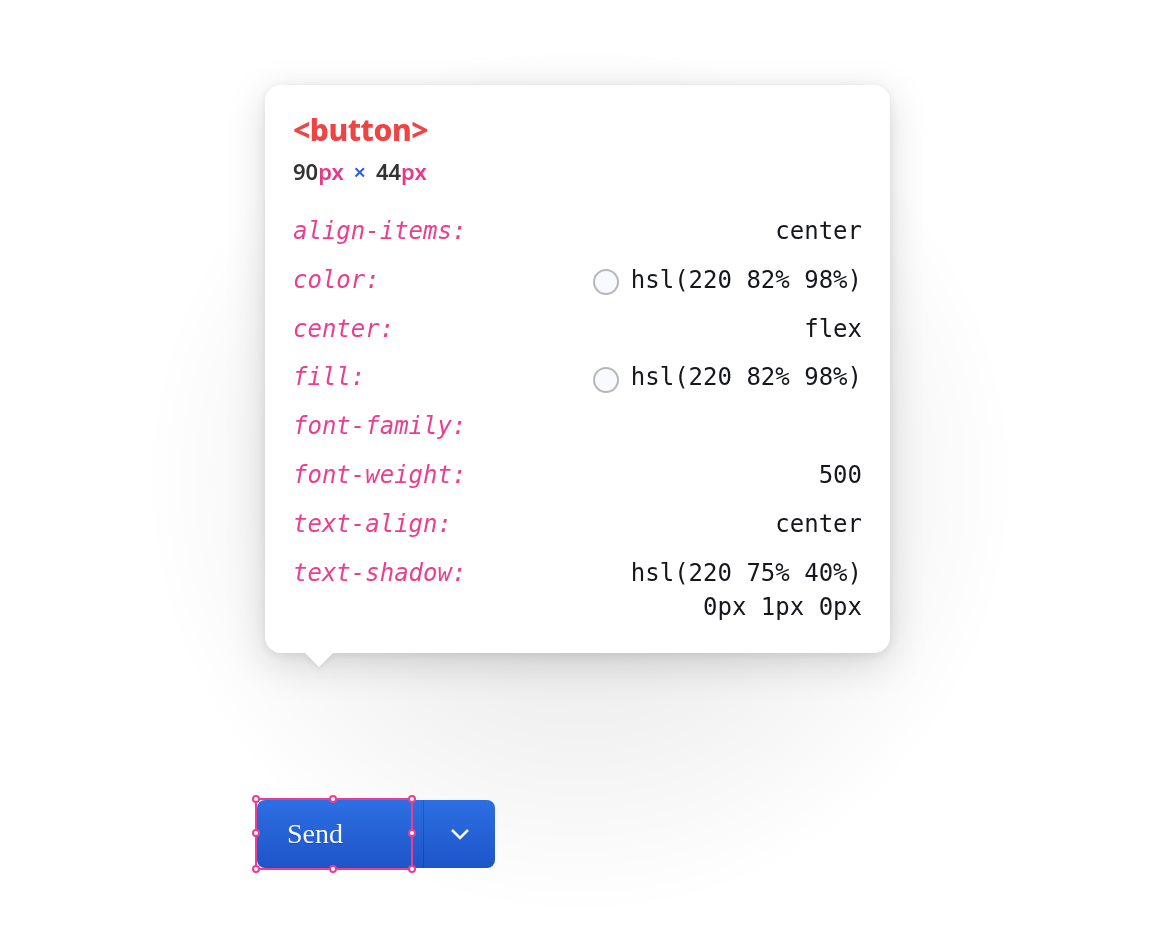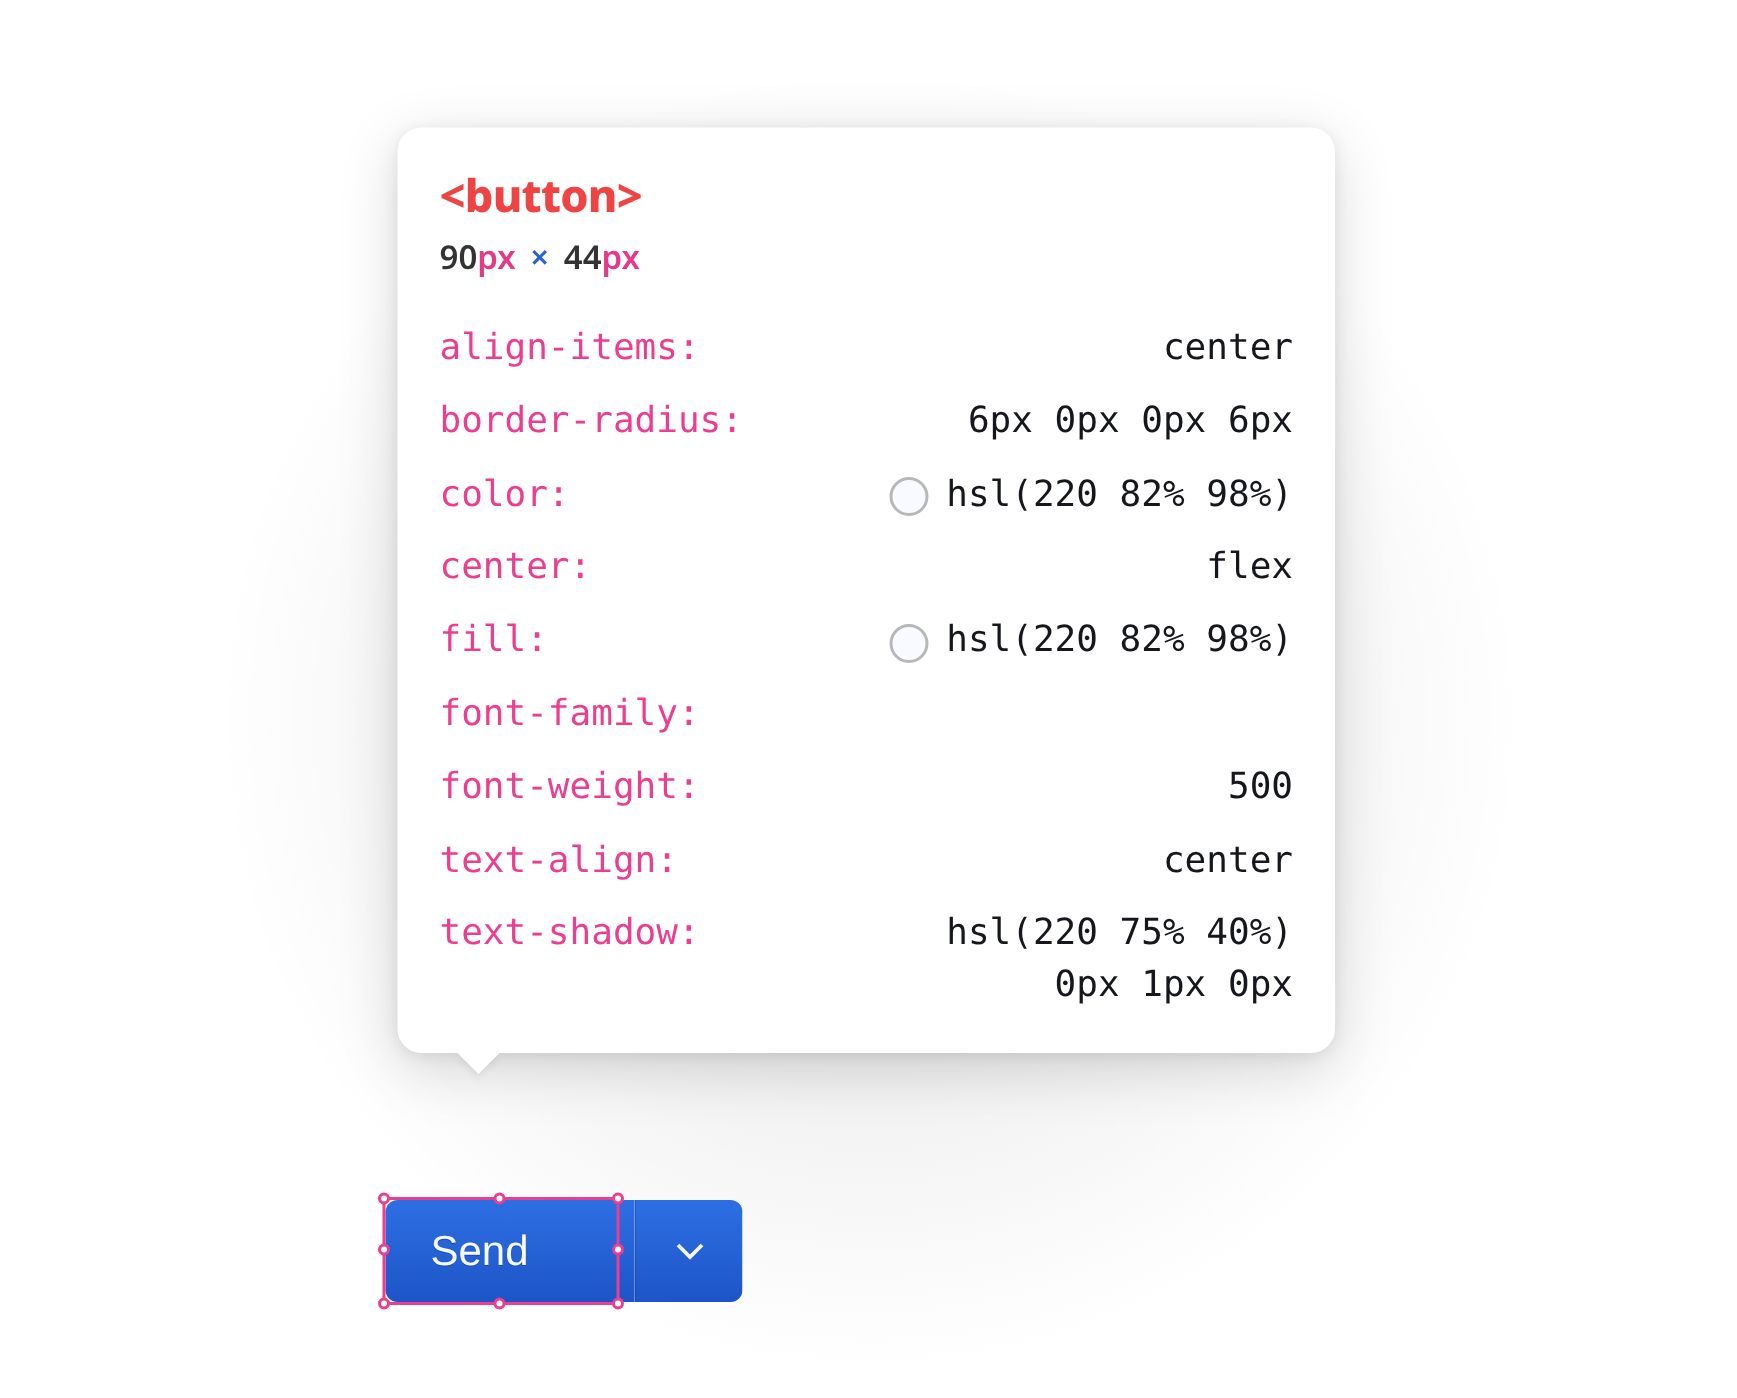--- a/index.html
+++ b/index.html
@@ -88,20 +88,21 @@
       align-items: flex-start;
       justify-content: space-between;
       font-family: ui-monospace, 'SF Mono', Menlo, Monaco, monospace;
       font-size: 24px;
       line-height: 1.45;
     }
 
     .prop-name {
       color: #ec3d8f;
       white-space: nowrap;
+      font-style: italic;
     }
 
     .prop-value {
       color: #15171c;
       text-align: right;
       display: flex;
       align-items: center;
       justify-content: flex-end;
       gap: 12px;
       flex: 1;
@@ -130,21 +131,21 @@
       display: flex;
     }
 
     .send-button {
       position: relative;
       background: linear-gradient(180deg, #2d6fe3 0%, #1d55c8 100%);
       color: hsl(220 82% 98%);
       border: none;
       border-radius: 8px 0 0 8px;
       padding: 15px 30px;
-      font-family: Liberation Sans, sans-serif;
+      font-family: Liberation Serif, serif;
       font-weight: 500;
       font-size: 28px;
       text-align: center;
       text-shadow: 0 1px 0 hsl(220 75% 40%);
       display: flex;
       align-items: center;
       cursor: pointer;
       height: 68px;
       width: 166px;
     }
@@ -214,26 +215,20 @@
 
   <div class="props-list">
 
     <div class="prop-row">
       <span class="prop-name">align-items:</span>
       <span class="prop-value">
         <span class="prop-value-text">center</span>
       </span>
     </div>
 
-    <div class="prop-row">
-      <span class="prop-name">border-radius:</span>
-      <span class="prop-value">
-        <span class="prop-value-text">6px 0px 0px 6px</span>
-      </span>
-    </div>
 
     <div class="prop-row">
       <span class="prop-name">color:</span>
       <span class="prop-value">
         <span class="color-swatch"></span>
         <span class="prop-value-text">hsl(220 82% 98%)</span>
       </span>
     </div>
 
     <div class="prop-row">

